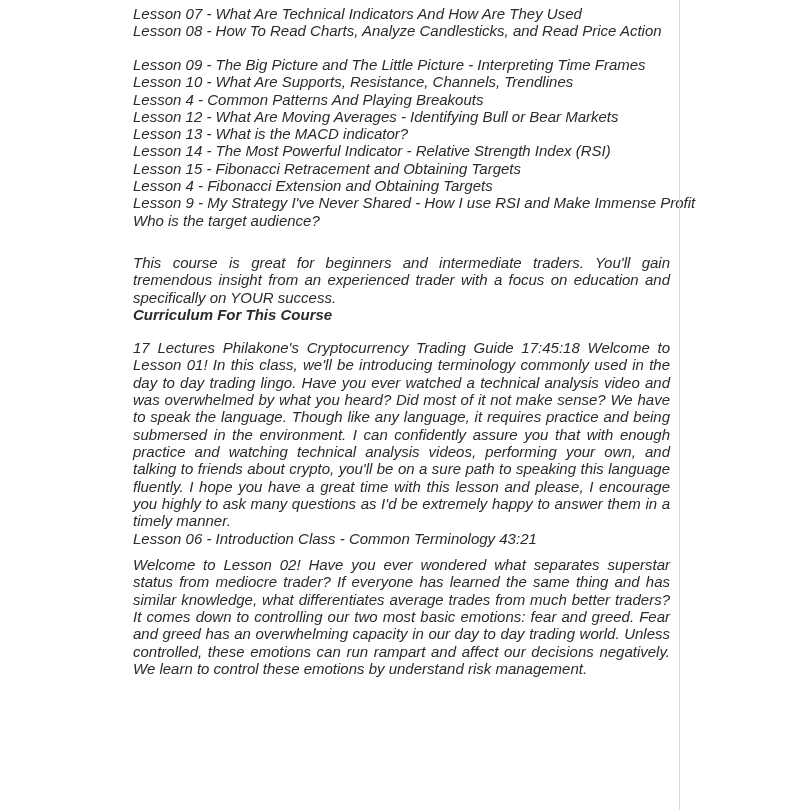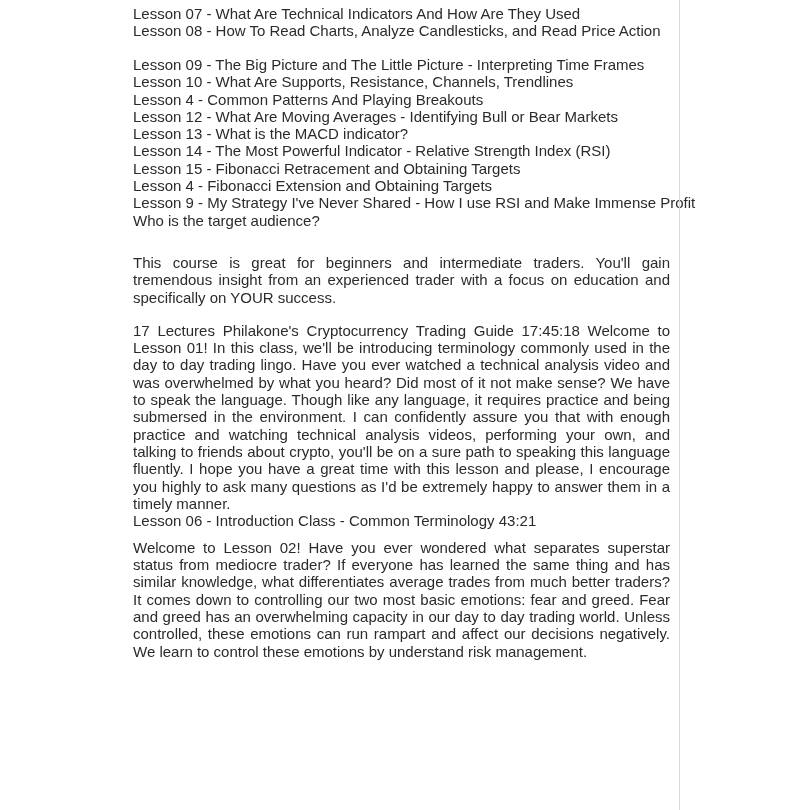--- a/index.html
+++ b/index.html
@@ -20,20 +20,21 @@
     left: 133px;
     top: 0;
     width: 537px;
     color: #2b2b2b;
     font-size: 15px;
     line-height: 17.33px;
   }
   .content p, .content h2 {
     margin: 0;
     padding: 0;
+    font-style: italic;
   }
   .lesson {
     margin-top: 11.7px;
     text-align: left;
     white-space: nowrap;
   }
   .lesson.first {
     margin-top: 4.5px;
   }
   .gap-xl {
@@ -86,19 +87,20 @@
     <p class="lesson">Lesson 12 - What Are Moving Averages - Identifying Bull or Bear Markets</p>
     <p class="lesson">Lesson 13 - What is the MACD indicator?</p>
     <p class="lesson">Lesson 14 - The Most Powerful Indicator - Relative Strength Index (RSI)</p>
     <p class="lesson">Lesson 15 - Fibonacci Retracement and Obtaining Targets</p>
     <p class="lesson">Lesson 4 - Fibonacci Extension and Obtaining Targets</p>
     <p class="lesson">Lesson 9 - My Strategy I've Never Shared - How I use RSI and Make Immense Profit</p>
 
     <p class="question">Who is the target audience?</p>
     <p class="para answer">This course is great for beginners and intermediate traders. You'll gain tremendous insight from an experienced trader with a focus on education and specifically on YOUR success.</p>
 
+    <h2 class="heading">Curriculum For This Course</h2>
     <p class="para intro">17 Lectures Philakone's Cryptocurrency Trading Guide 17:45:18 Welcome to Lesson 01! In this class, we'll be introducing terminology commonly used in the day to day trading lingo. Have you ever watched a technical analysis video and was overwhelmed by what you heard? Did most of it not make sense? We have to speak the language. Though like any language, it requires practice and being submersed in the environment. I can confidently assure you that with enough practice and watching technical analysis videos, performing your own, and talking to friends about crypto, you'll be on a sure path to speaking this language fluently. I hope you have a great time with this lesson and please, I encourage you highly to ask many questions as I'd be extremely happy to answer them in a timely manner.</p>
 
     <p class="lecture-line">Lesson 06 - Introduction Class - Common Terminology 43:21</p>
     <p class="para welcome">Welcome to Lesson 02! Have you ever wondered what separates superstar status from mediocre trader? If everyone has learned the same thing and has similar knowledge, what differentiates average trades from much better traders? It comes down to controlling our two most basic emotions: fear and greed. Fear and greed has an overwhelming capacity in our day to day trading world. Unless controlled, these emotions can run rampart and affect our decisions negatively. We learn to control these emotions by understand risk management.</p>
   </div>
   <div class="divider"></div>
 </div>
 
 </body></html>

